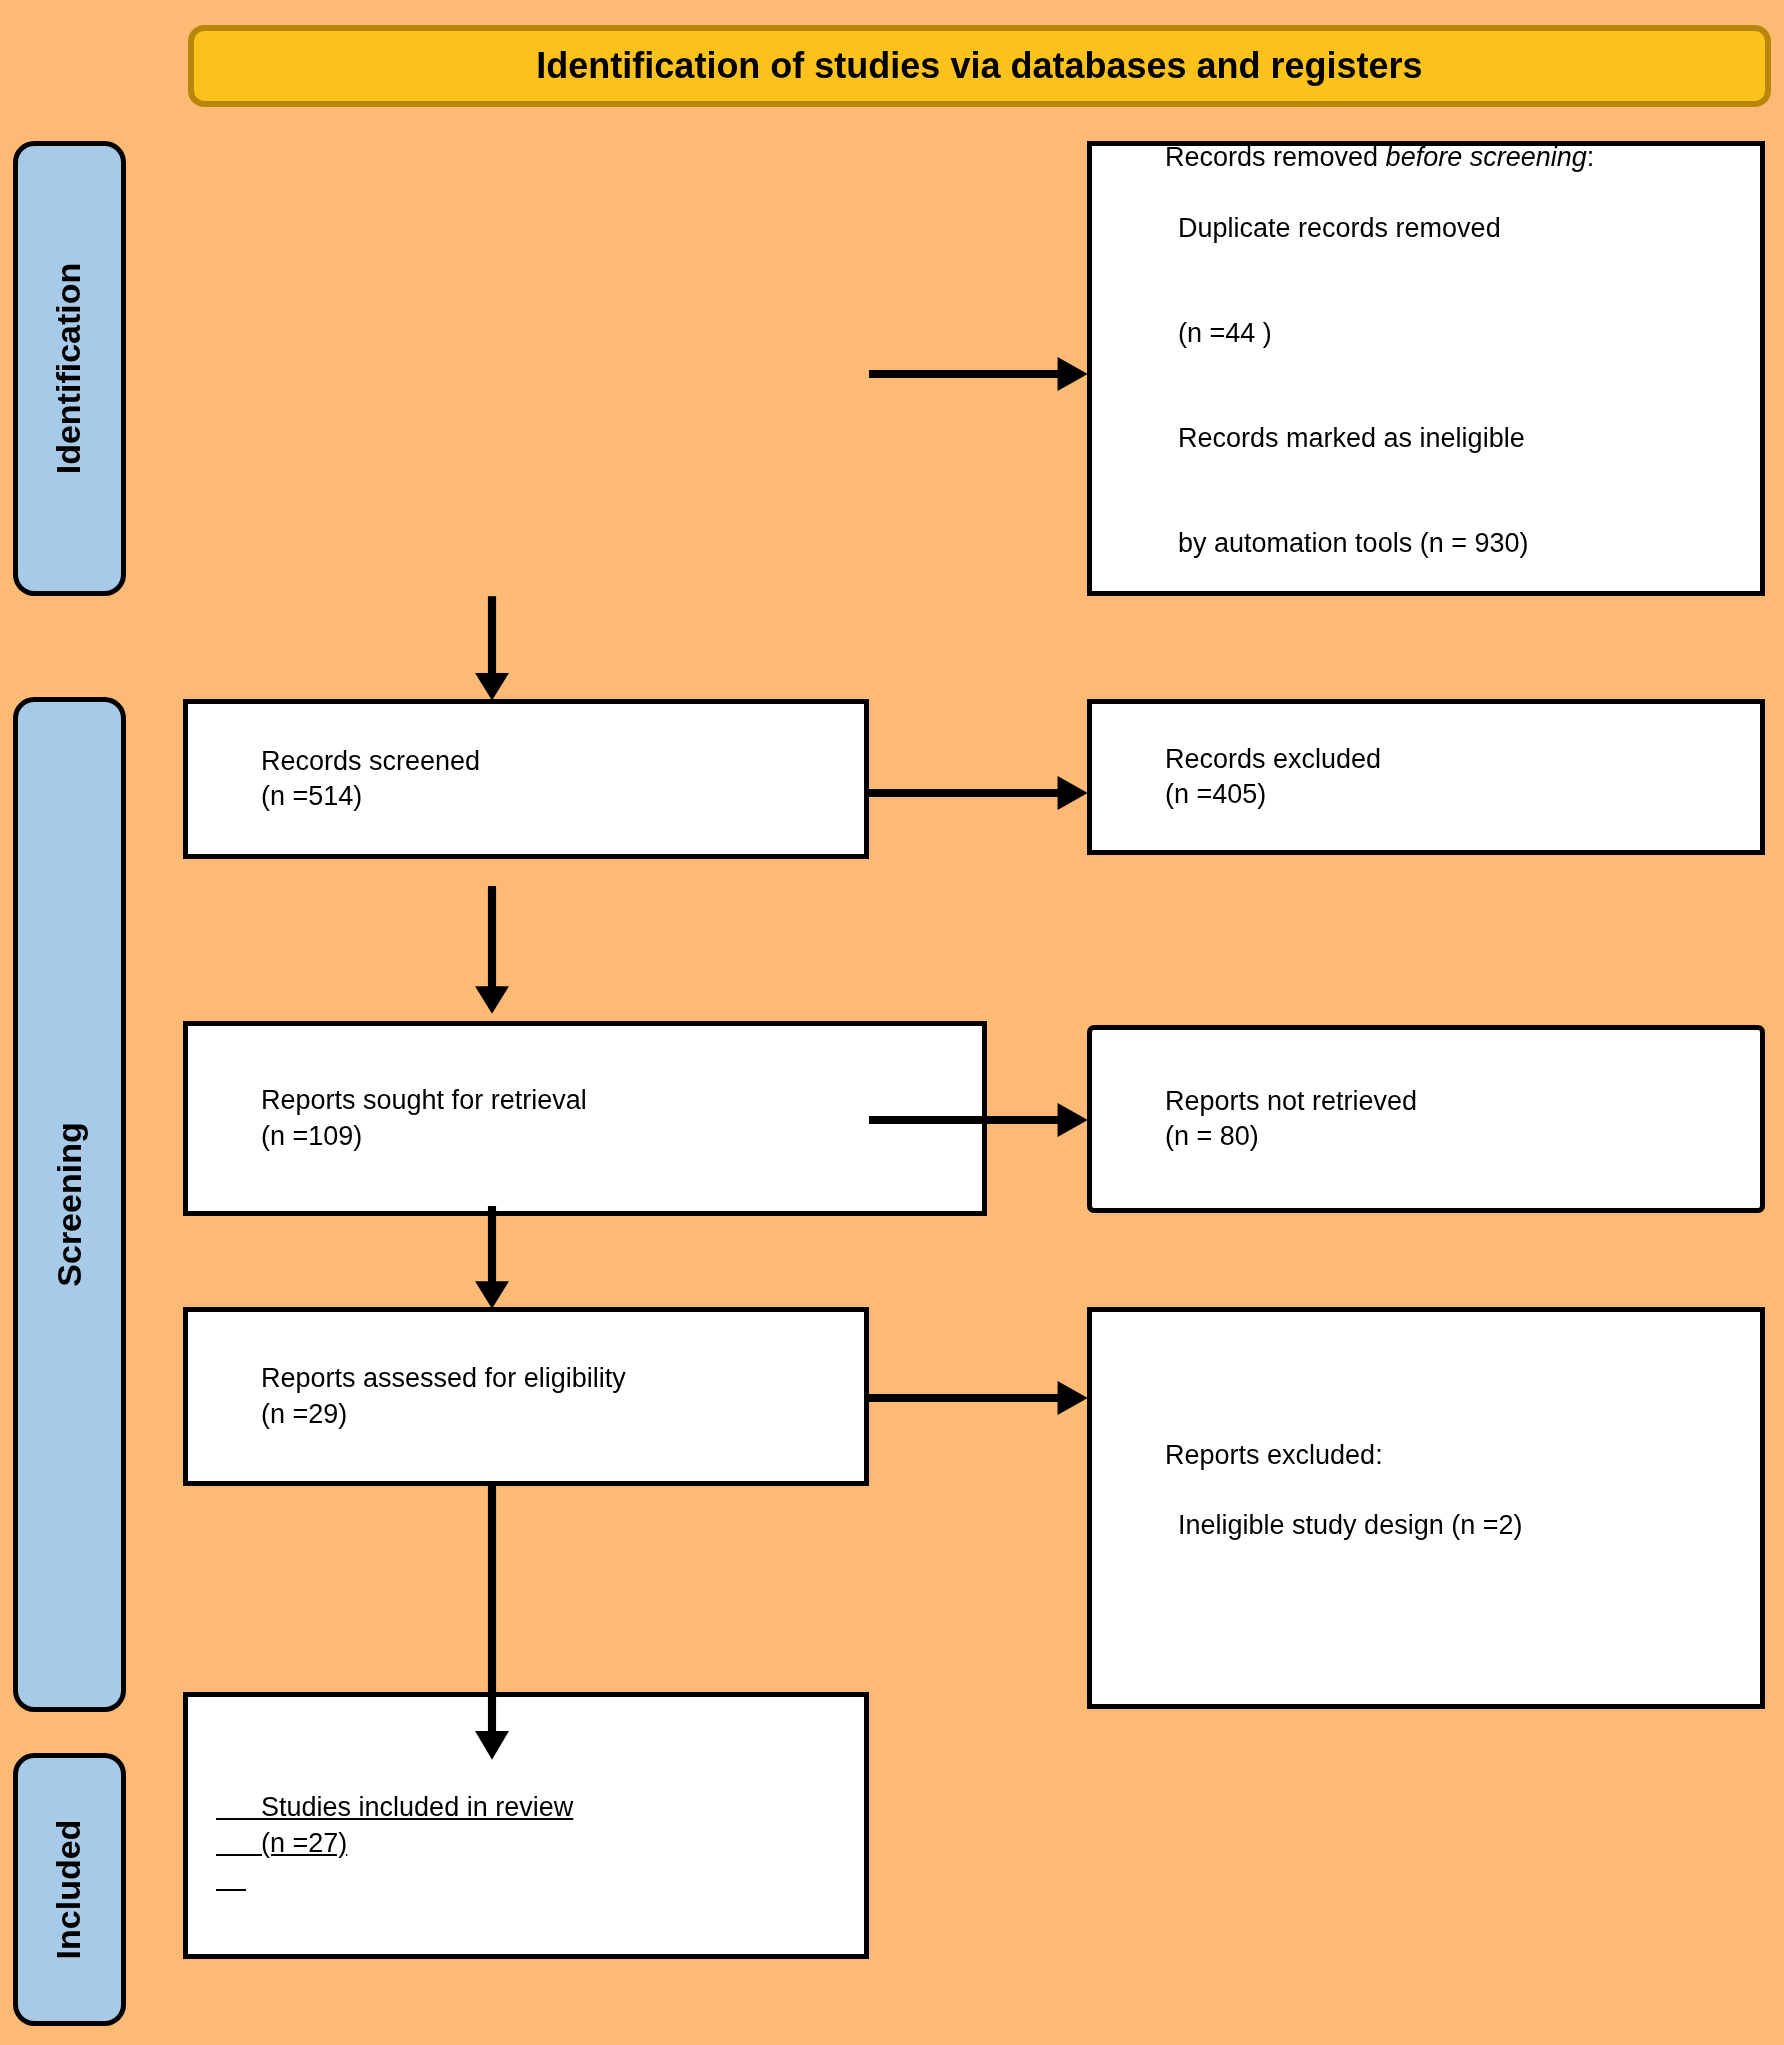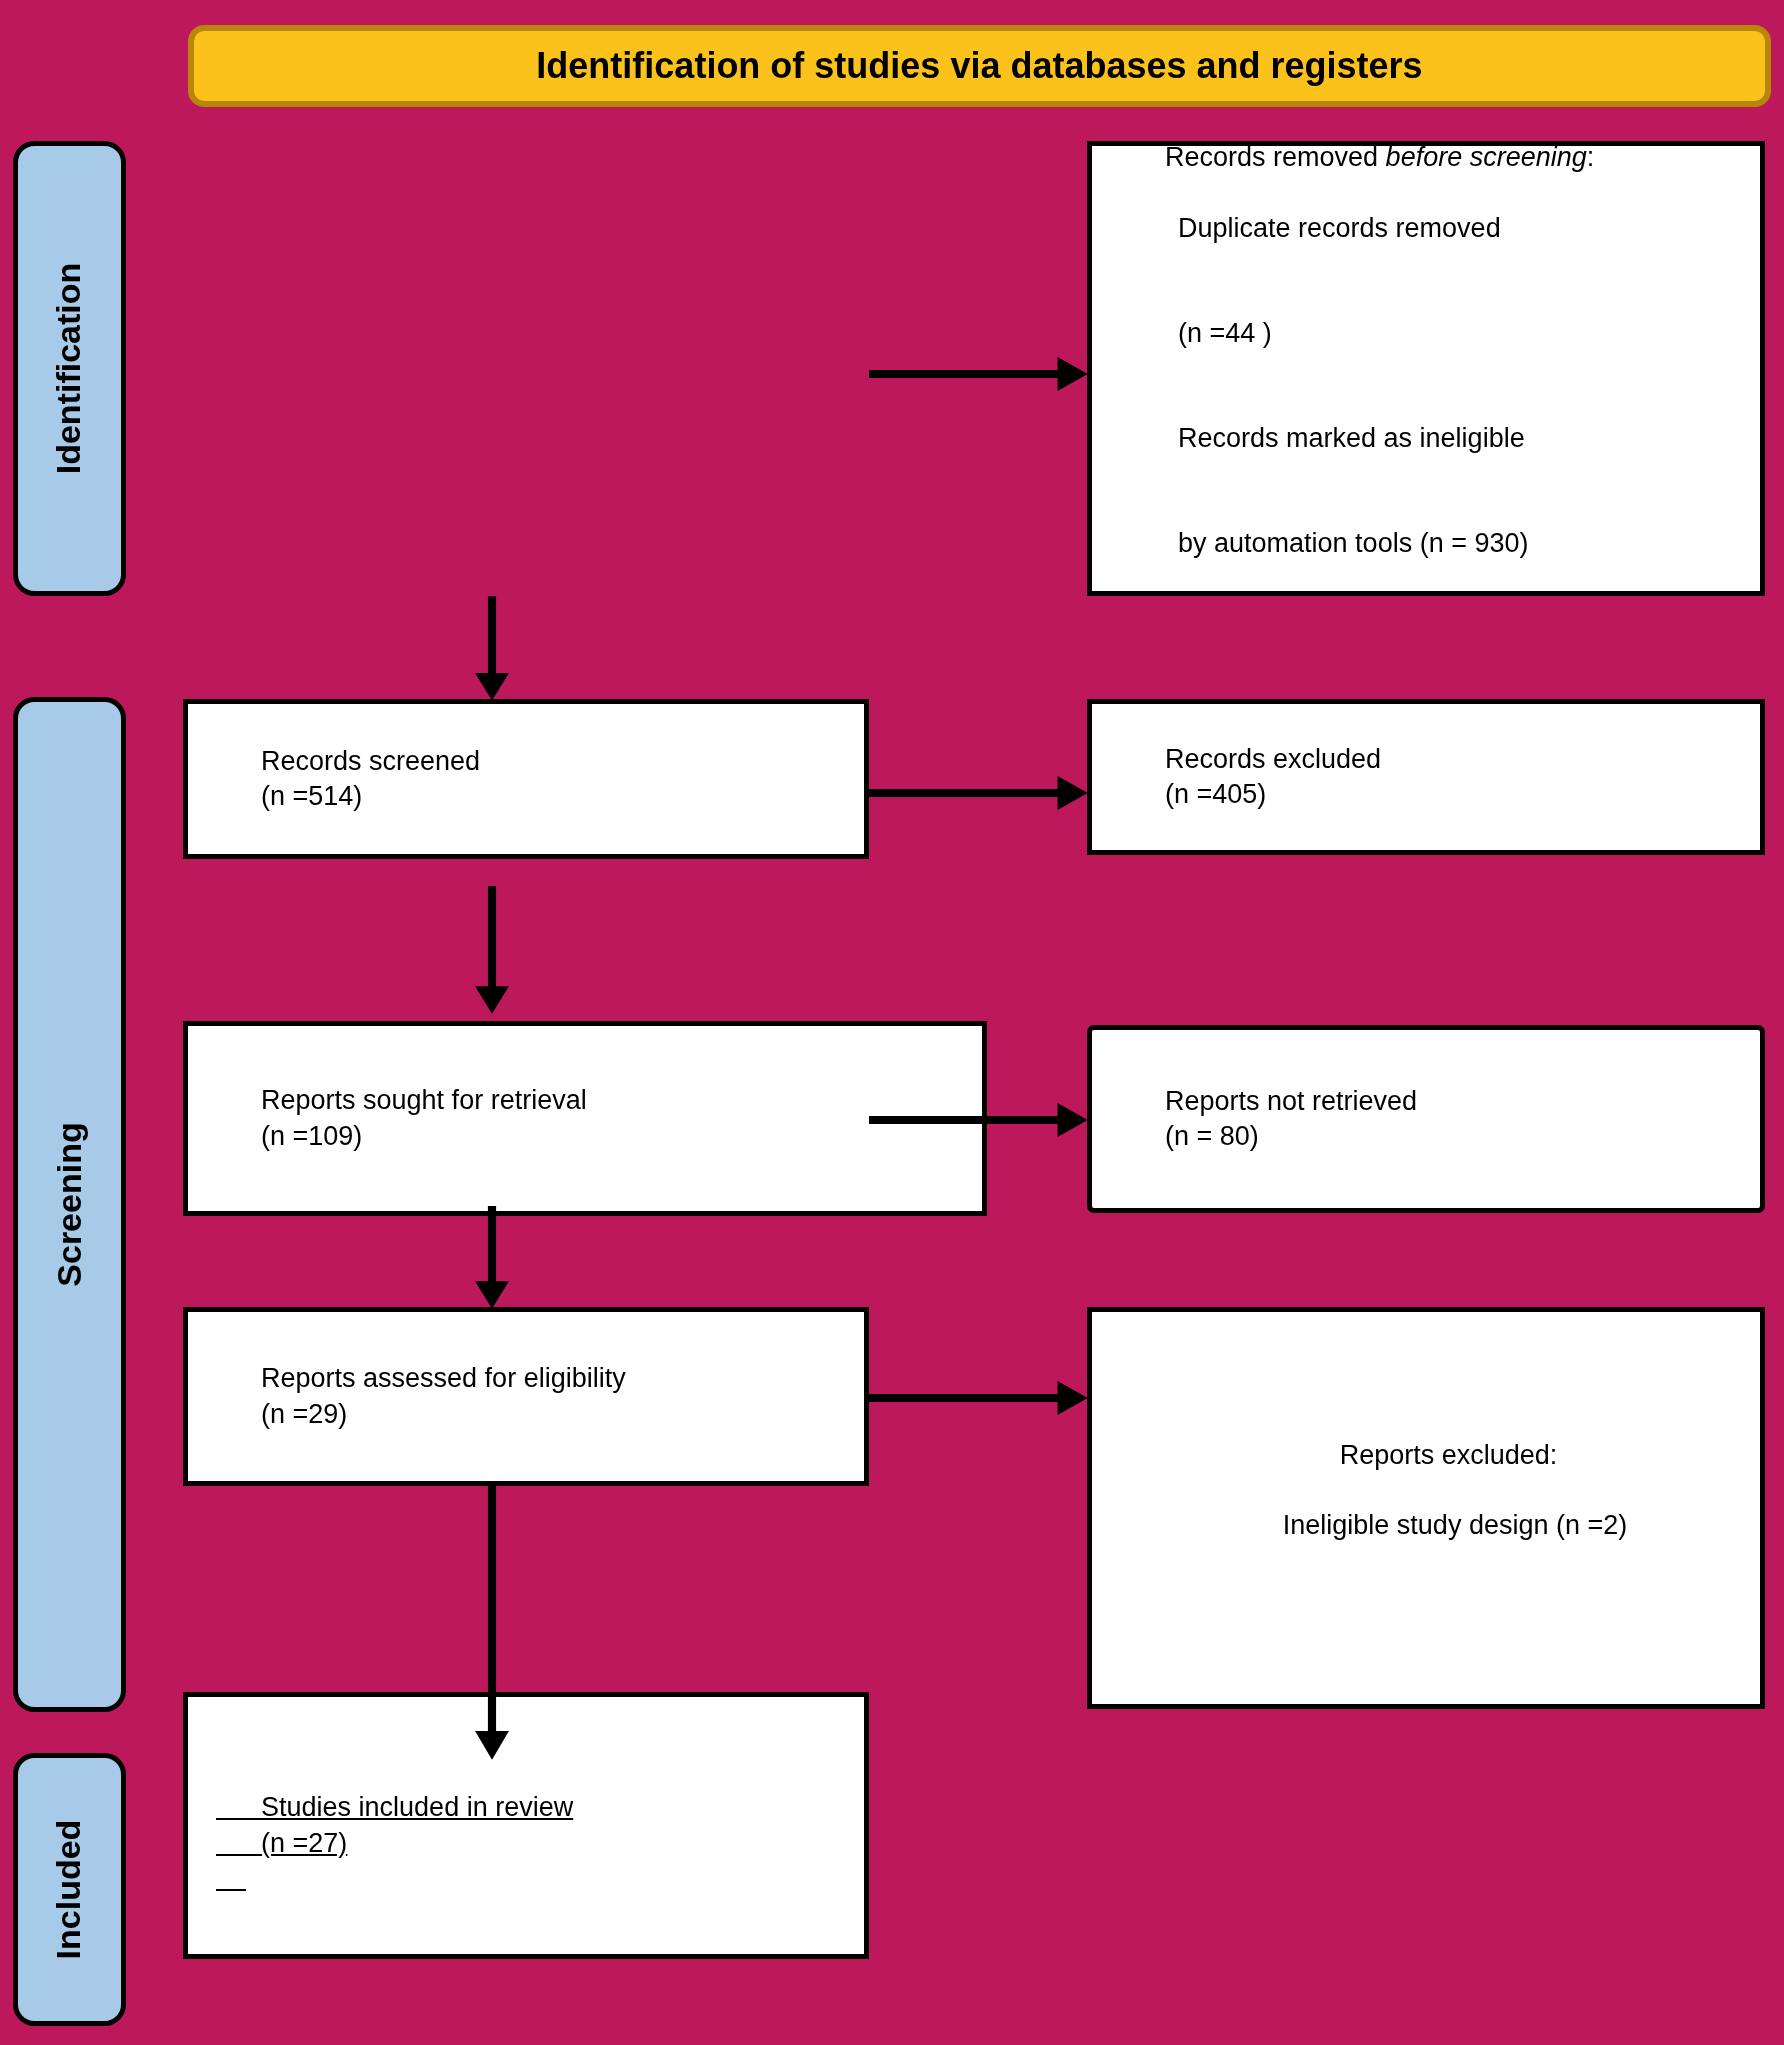--- a/index.html
+++ b/index.html
@@ -7,21 +7,21 @@
     padding: 0;
     background: #ffffff;
   }
   body {
     font-family: "Liberation Sans", sans-serif;
   }
   #diagram {
     position: relative;
     width: 1785px;
     height: 2046px;
-    background: #be185d;
+    background: #fdba74;
     overflow: hidden;
   }
 
   
   .banner {
     position: absolute;
     left: 188px;
     top: 25px;
     width: 1583px;
     height: 82px;
@@ -88,21 +88,21 @@
   #box-identified   { left: 183px; top: 141px;  width: 686px; height: 455px; }
   #box-screened     { left: 183px; top: 699px; width: 686px; height: 160px; }
   #box-sought       { left: 183px; top: 1013px; width: 804px; height: 195px; margin-top: 8px; }
   #box-assessed     { left: 183px; top: 1307px; width: 686px; height: 179px; }
   #box-included     { left: 183px; top: 1692px; width: 686px; height: 267px; text-decoration: underline; }
 
   
   #box-removed      { left: 1087px; top: 141px;  width: 678px; height: 455px; }
   #box-excluded-rec { left: 1087px; top: 699px; width: 678px; height: 156px; }
   #box-notretrieved { left: 1087px; top: 1025px; width: 678px; height: 188px; border-radius: 7px; }
-  #box-excluded-rep { left: 1087px; top: 1307px; width: 678px; height: 402px; text-align: center; }
+  #box-excluded-rep { left: 1087px; top: 1307px; width: 678px; height: 402px; }
 
   
   .conn { position: absolute; }
   .conn svg { display: block; }
 </style>
 </head>
 <body>
 
 <div id="diagram">
 

